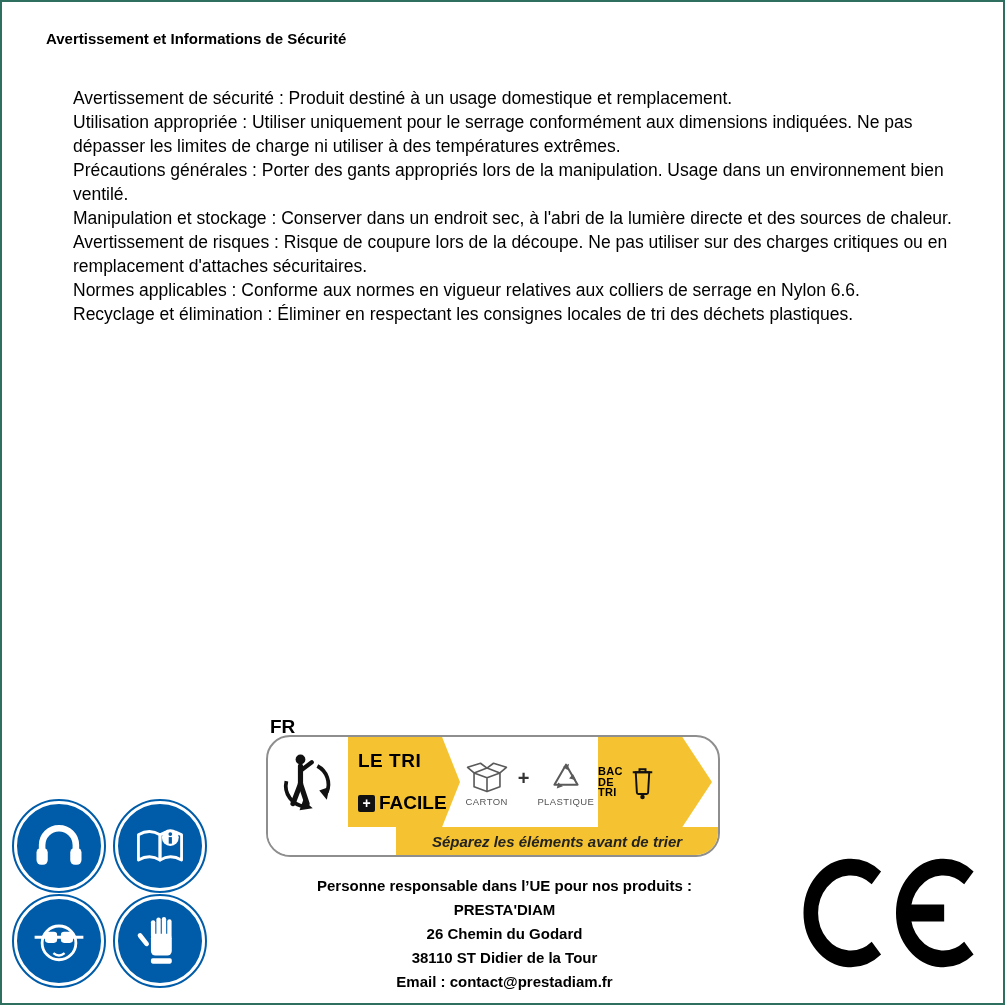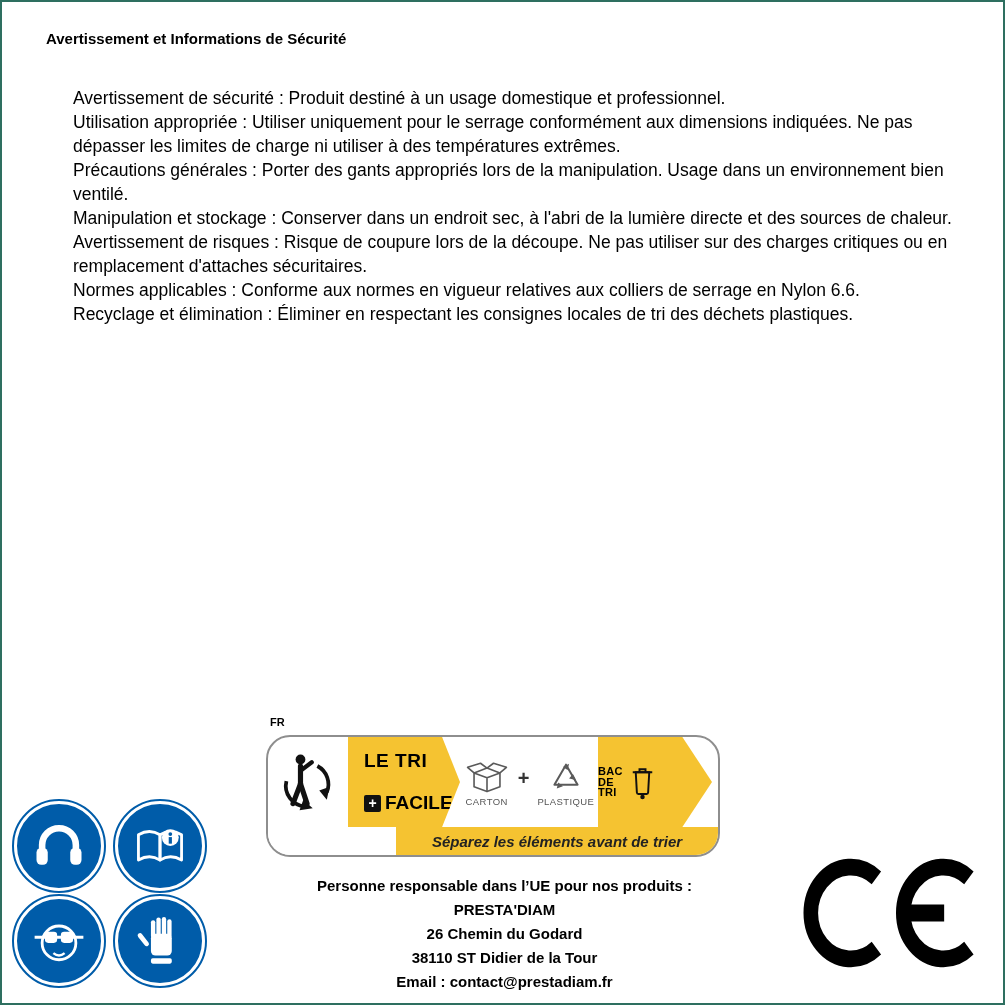--- a/index.html
+++ b/index.html
@@ -22,35 +22,35 @@
     position:absolute;top:28px;left:0;width:100%;
     text-align:left;font-size:15px;font-weight:bold;padding-left:44px;
   }
   .body-text{
     position:absolute;top:84px;left:71px;width:897px;
     font-size:17.5px;line-height:24px;
   }
   .body-text p{margin:0;}
   .fr-label{
     position:absolute;left:268px;top:714px;
-    font-size:11px;font-weight:bold;
+    font-size:19px;font-weight:bold;
   }
   
   .badge{
     position:absolute;left:264px;top:733px;width:454px;height:122px;
     box-sizing:border-box;background:#fff;border:2px solid #8e8e8e;
     border-radius:24px;overflow:hidden;display:flex;flex-direction:column;
   }
   .badge-top{flex:1;display:flex;align-items:stretch;}
   .triman-zone{width:80px;display:flex;align-items:center;justify-content:center;}
   .letri-zone{
     width:112px;background:var(--yellow);
     clip-path:polygon(0 0,84% 0,100% 50%,84% 100%,0 100%);
     display:flex;flex-direction:column;justify-content:center;
-    padding-left:16px;gap:20px;box-sizing:border-box;
+    padding-left:10px;gap:20px;box-sizing:border-box;
   }
   .letri-line1{font-weight:bold;font-size:19px;letter-spacing:.5px;}
   .letri-line2{display:flex;align-items:center;gap:4px;font-weight:bold;font-size:19px;}
   .plus-box{
     width:17px;height:17px;background:#111;color:#fff;border-radius:2px;
     display:flex;align-items:center;justify-content:center;
     font-size:14px;font-weight:bold;line-height:1;
   }
   .materials-zone{flex:1;display:flex;align-items:center;justify-content:center;gap:8px;padding-top:3px;}
   .material{display:flex;flex-direction:column;align-items:center;gap:2px;}
@@ -92,21 +92,21 @@
   .sr-only{position:absolute;width:1px;height:1px;overflow:hidden;clip:rect(0 0 0 0);white-space:nowrap;}
 </style>
 </head>
 <body>
 
 <div class="page">
 
   <div class="doc-title">Avertissement et Informations de Sécurité</div>
 
   <div class="body-text">
-    <p>Avertissement de sécurité : Produit destiné à un usage domestique et professionnel.</p>
+    <p>Avertissement de sécurité : Produit destiné à un usage domestique et remplacement.</p>
     <p>Utilisation appropriée : Utiliser uniquement pour le serrage conformément aux dimensions indiquées. Ne pas dépasser les limites de charge ni utiliser à des températures extrêmes.</p>
     <p>Précautions générales : Porter des gants appropriés lors de la manipulation. Usage dans un environnement bien ventilé.</p>
     <p>Manipulation et stockage : Conserver dans un endroit sec, à l'abri de la lumière directe et des sources de chaleur.</p>
     <p>Avertissement de risques : Risque de coupure lors de la découpe. Ne pas utiliser sur des charges critiques ou en remplacement d'attaches sécuritaires.</p>
     <p>Normes applicables : Conforme aux normes en vigueur relatives aux colliers de serrage en Nylon 6.6.</p>
     <p>Recyclage et élimination : Éliminer en respectant les consignes locales de tri des déchets plastiques.</p>
   </div>
 
   <div class="fr-label">FR</div>
 

